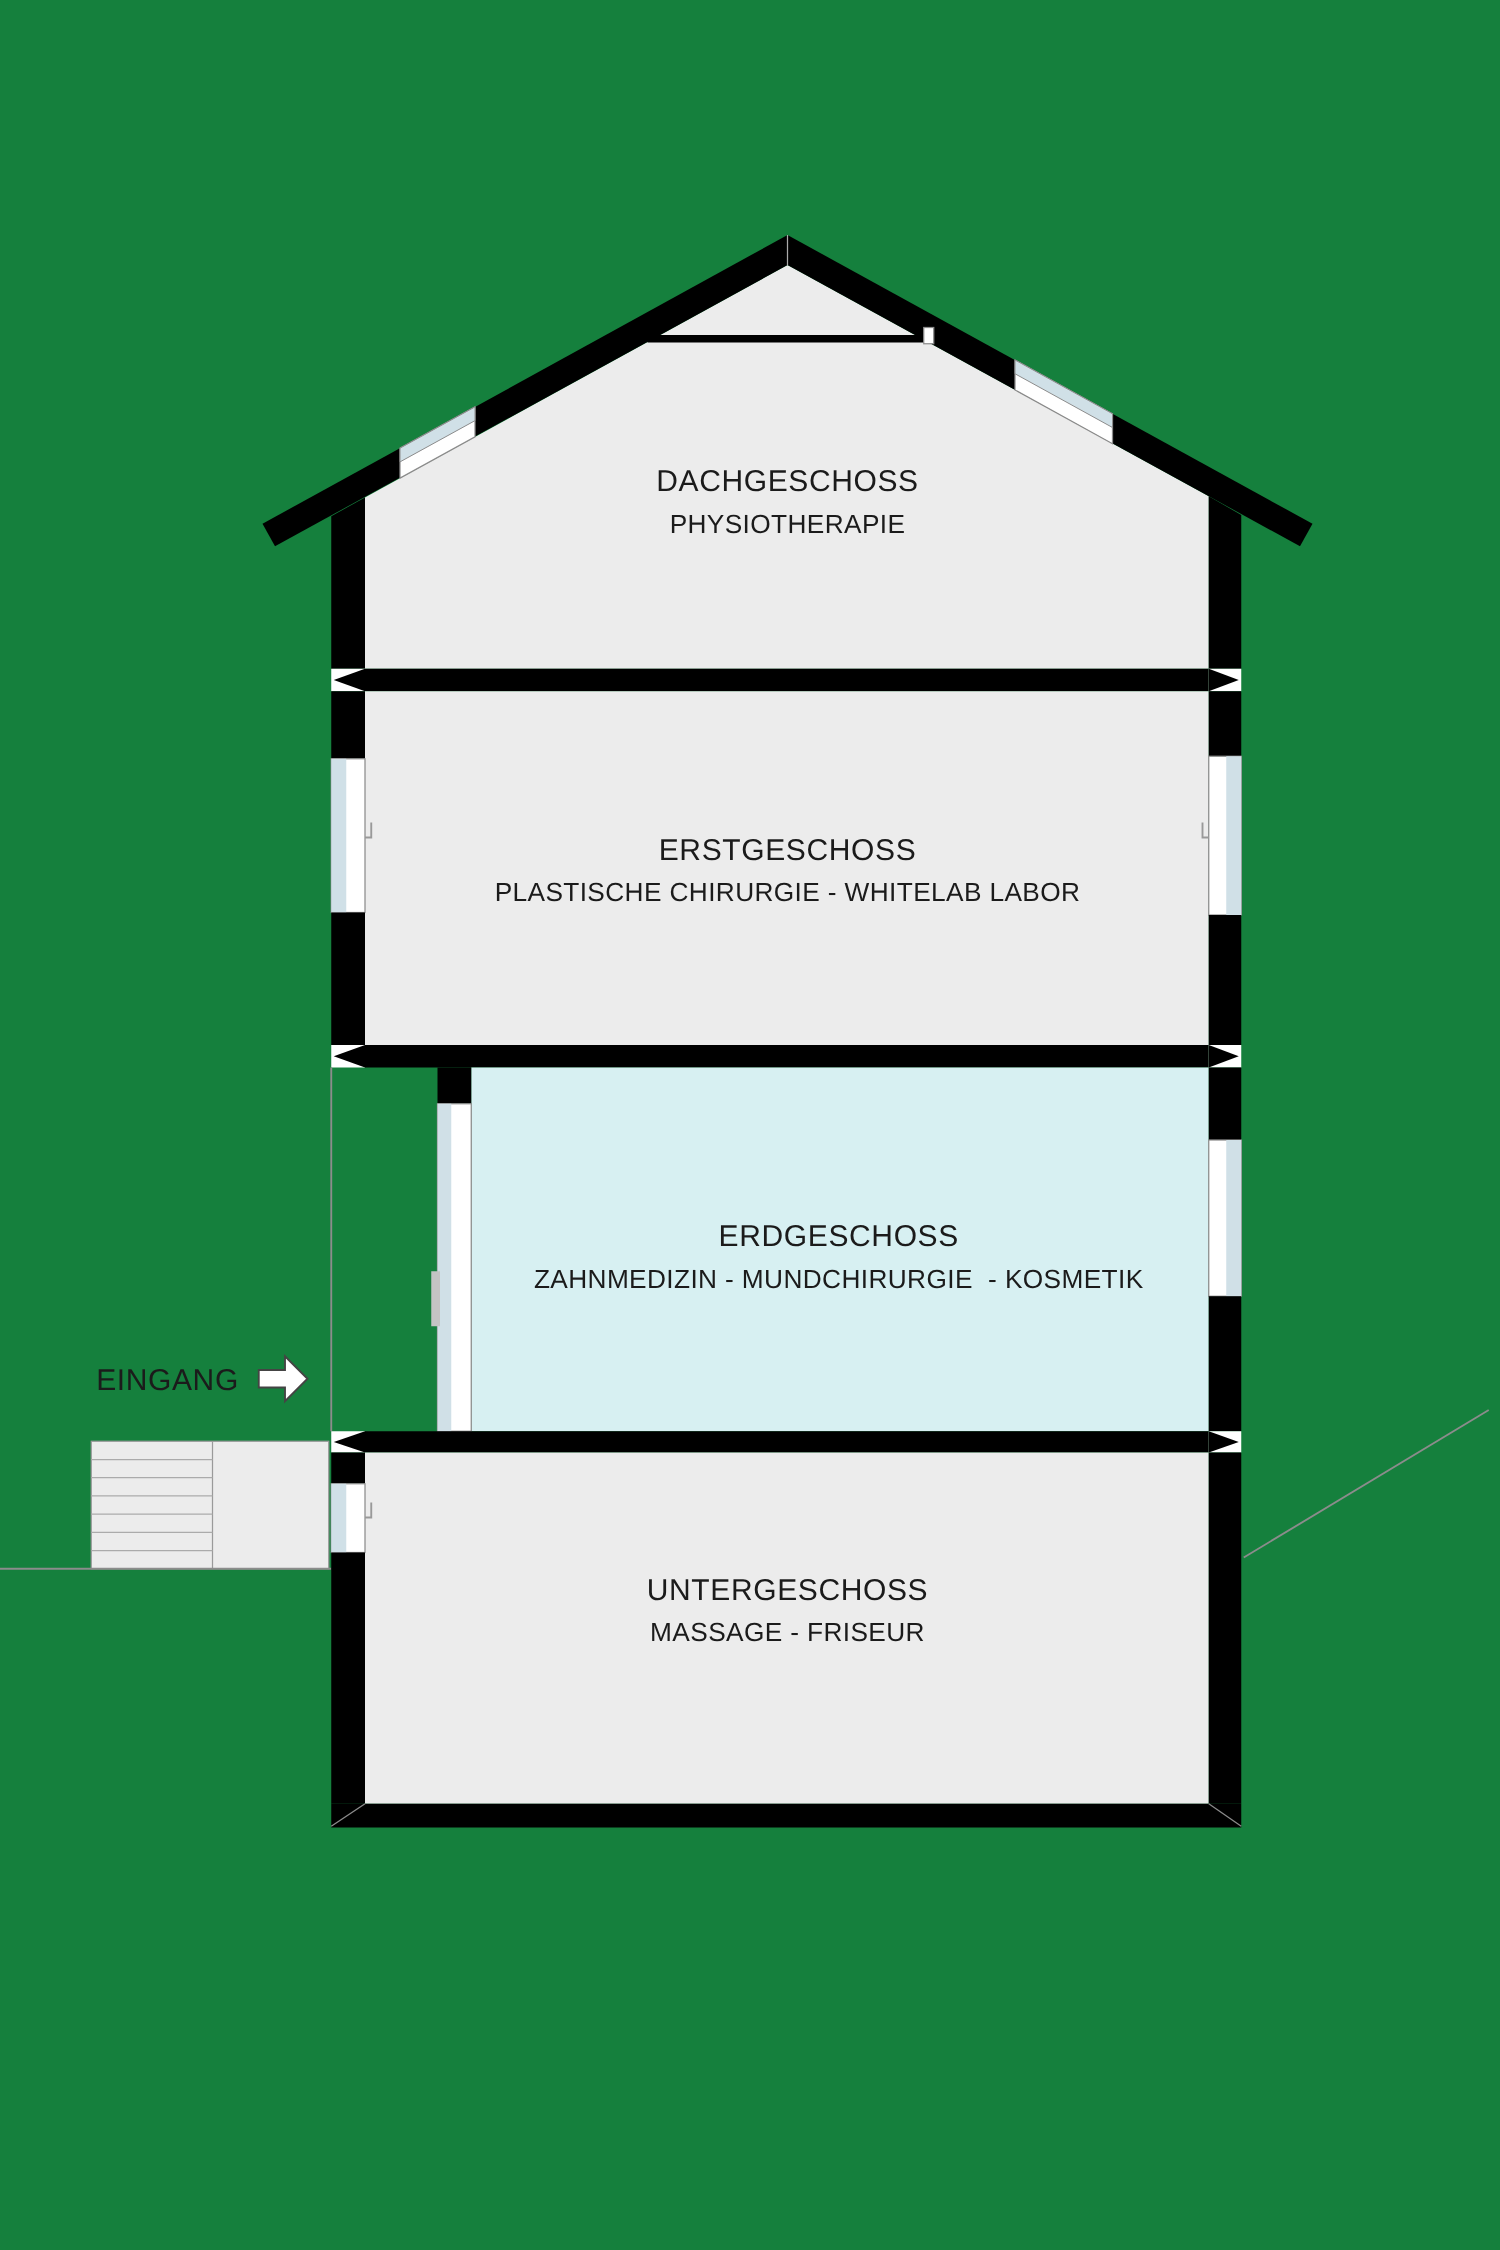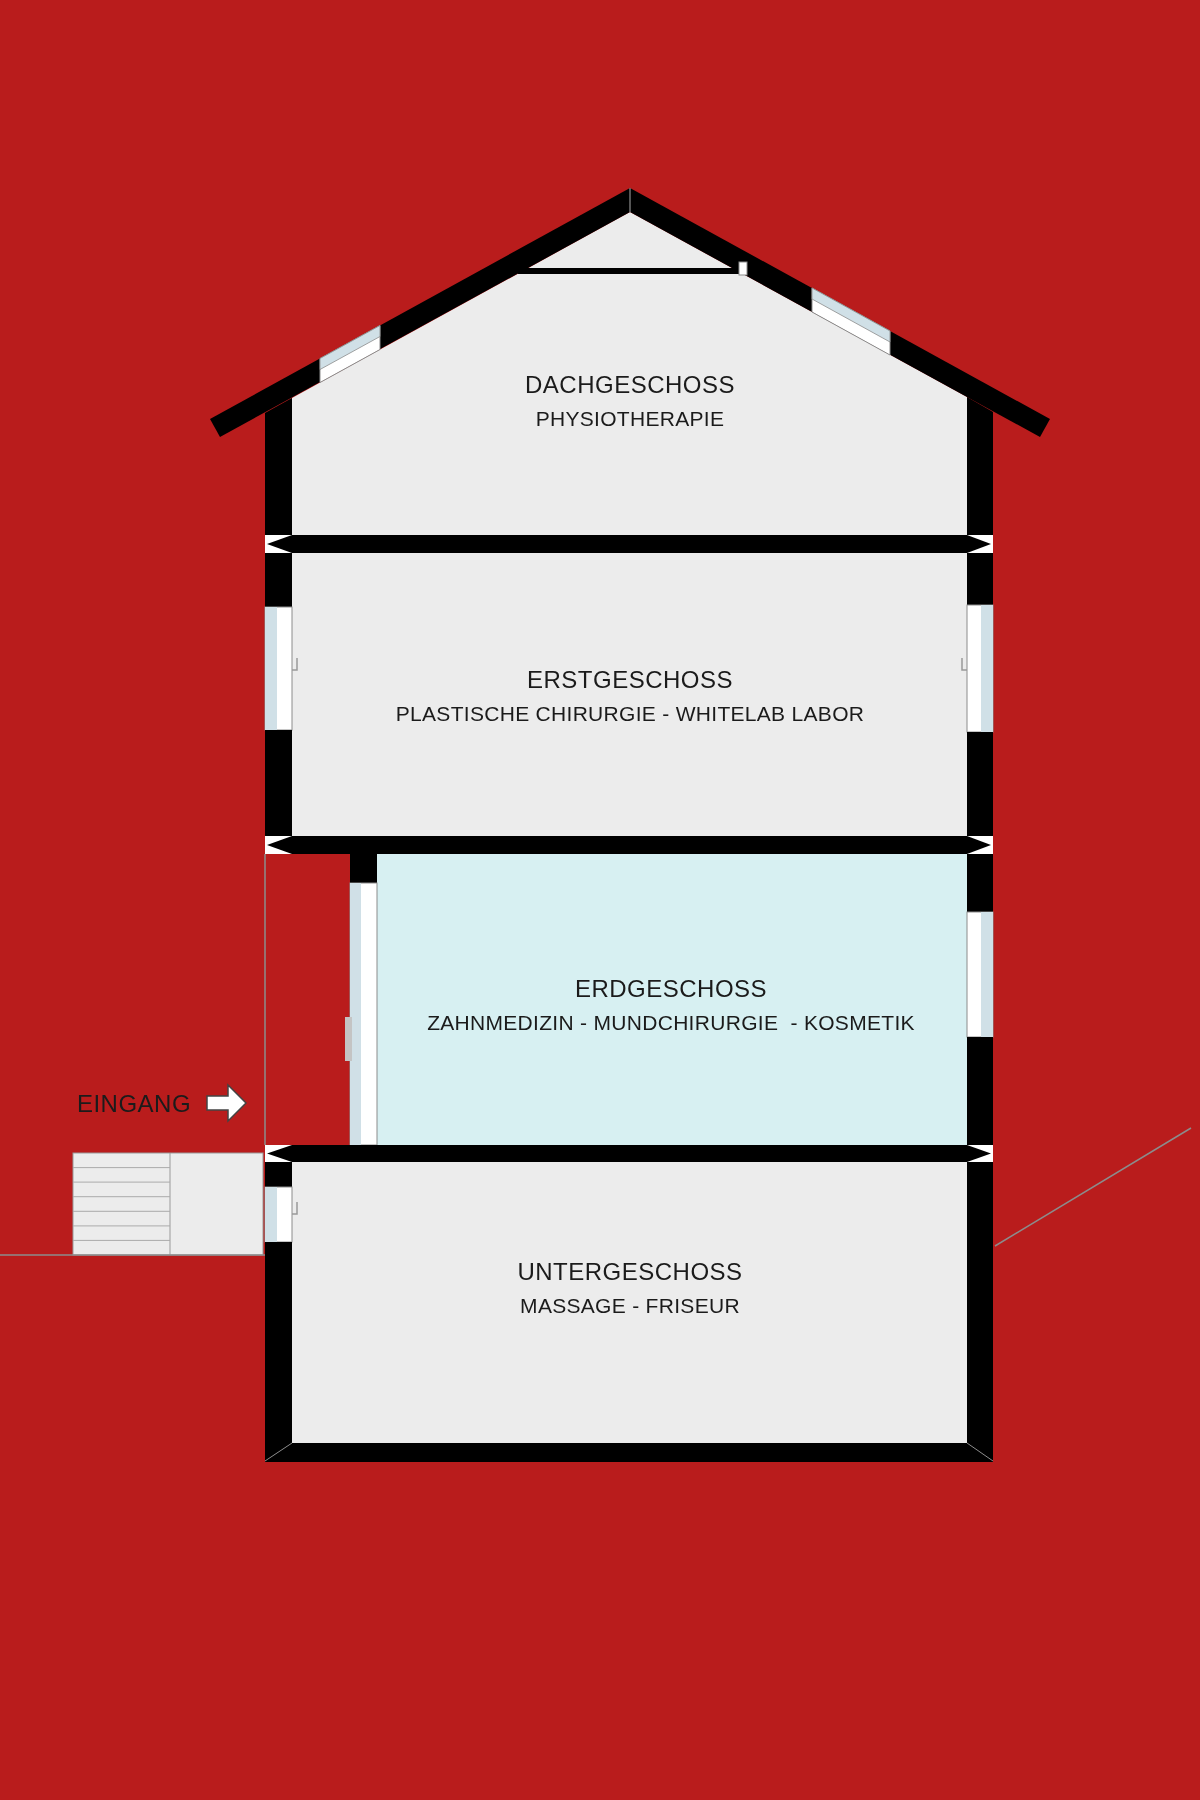--- a/index.html
+++ b/index.html
@@ -1,16 +1,16 @@
 <!DOCTYPE html>
 <html><head>
 <meta charset="utf-8">
 <style>
   html,body{margin:0;padding:0;background:#ffffff;}
-  .canvas{position:relative;width:1200px;height:1800px;background:#b91c1c;overflow:hidden;}
+  .canvas{position:relative;width:1200px;height:1800px;background:#15803d;overflow:hidden;}
   svg{display:block;}
   .t1{font-family:"Liberation Sans",sans-serif;font-size:24px;fill:#1b1b1b;text-anchor:middle;letter-spacing:0.5px;}
   .t2{font-family:"Liberation Sans",sans-serif;font-size:21px;fill:#1b1b1b;text-anchor:middle;letter-spacing:0.3px;}
 </style>
 </head>
 <body>
 
 <div class="canvas">
 <svg width="1200" height="1800" viewBox="0 0 1200 1800" xmlns="http://www.w3.org/2000/svg">
 

